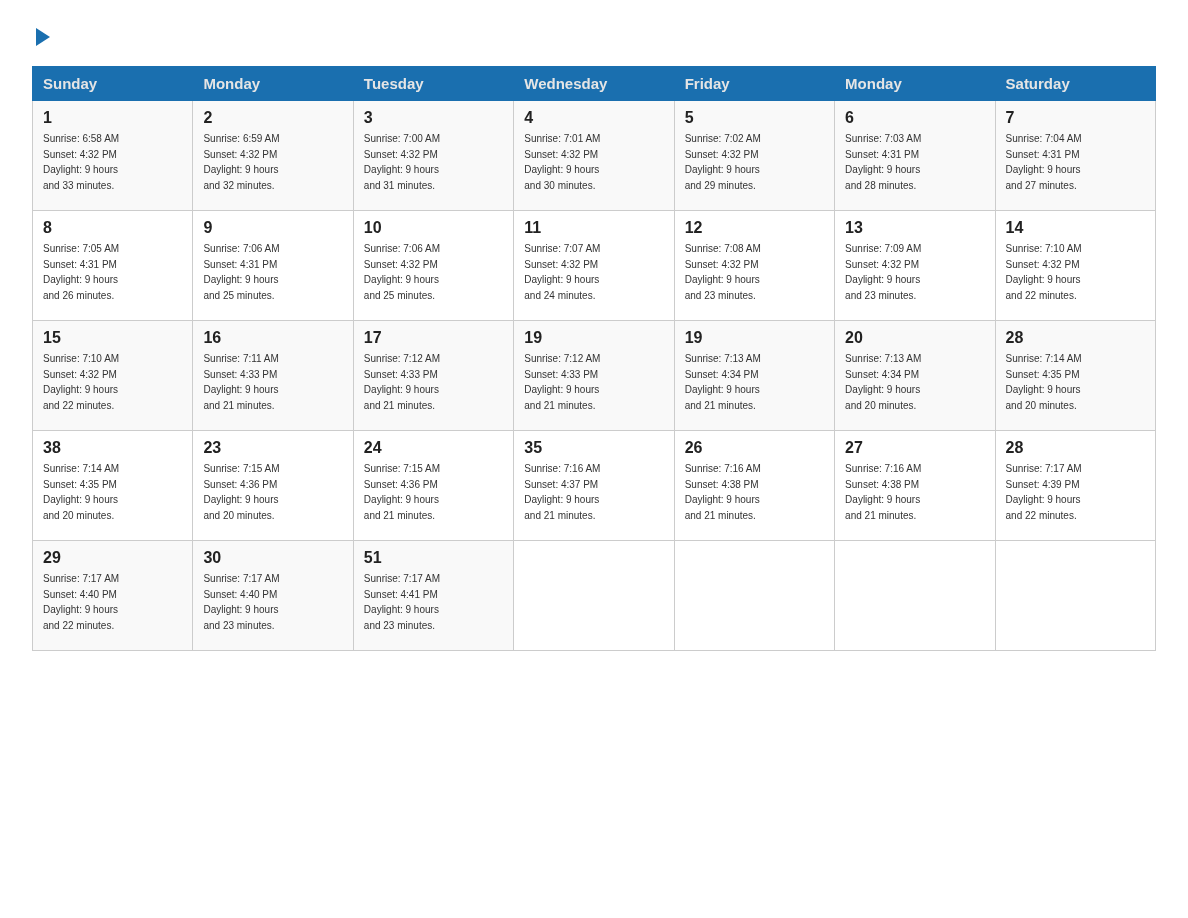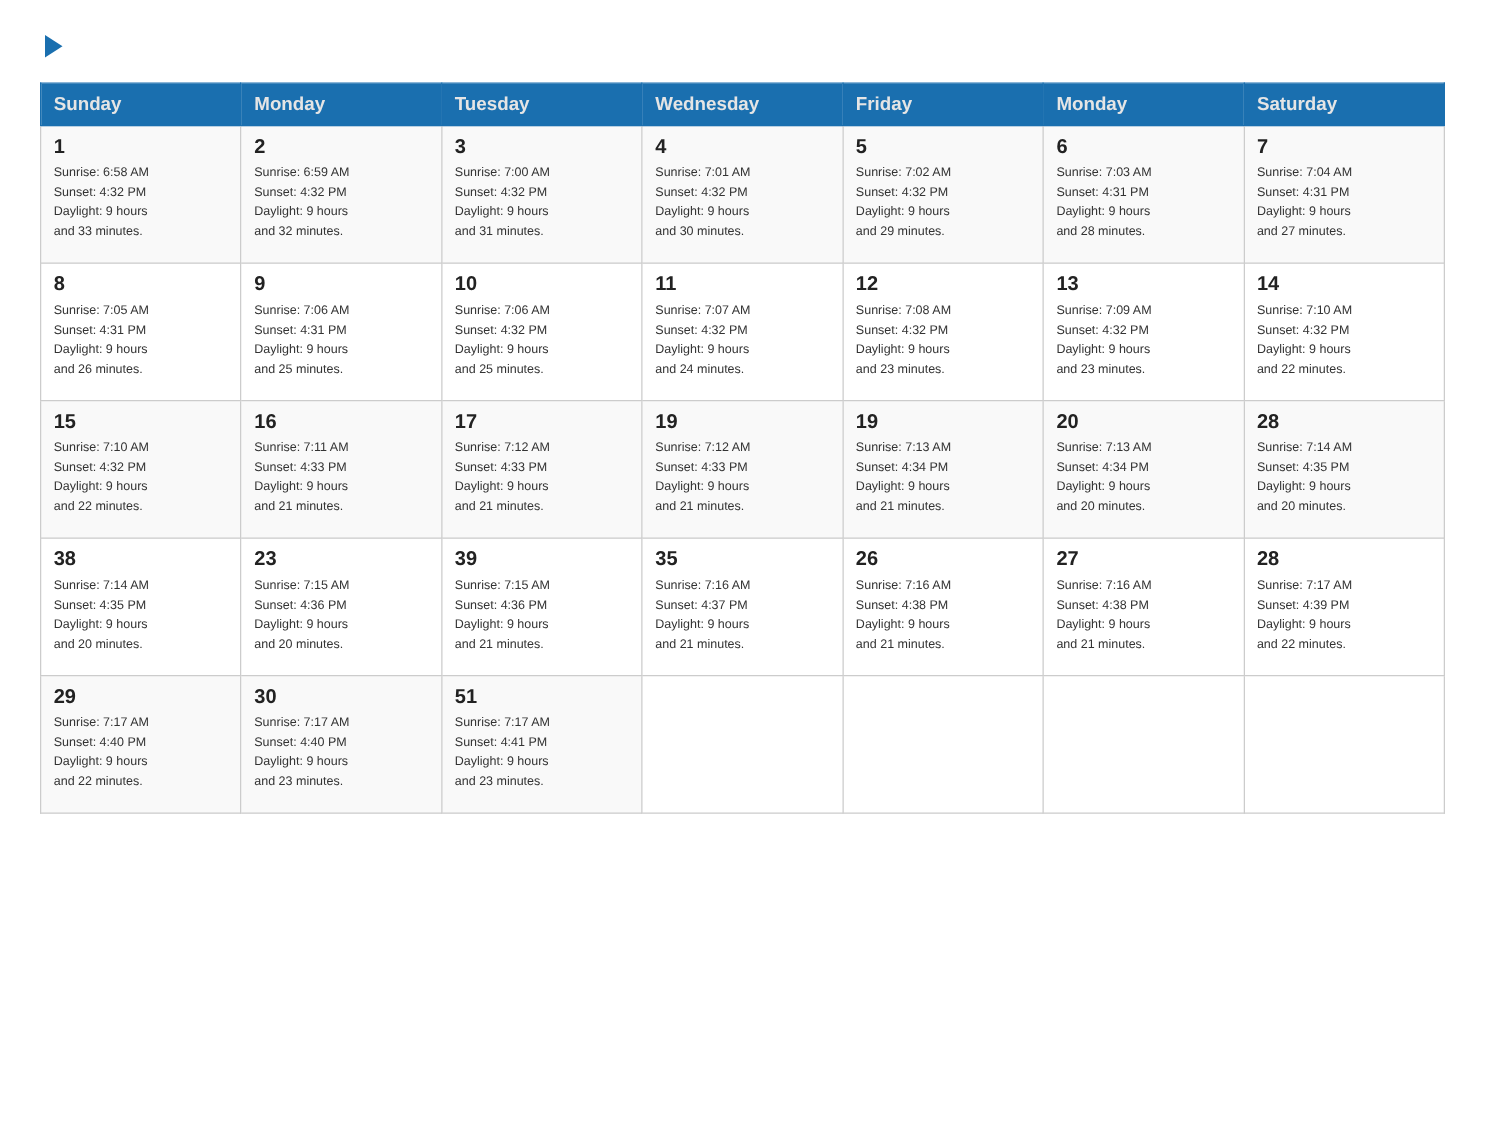--- a/index.html
+++ b/index.html
@@ -227,21 +227,21 @@
       <tr>
         <td>
           <span class="day-num">38</span>
           <div class="day-info">Sunrise: 7:14 AM<br>Sunset: 4:35 PM<br>Daylight: 9 hours<br>and 20 minutes.</div>
         </td>
         <td>
           <span class="day-num">23</span>
           <div class="day-info">Sunrise: 7:15 AM<br>Sunset: 4:36 PM<br>Daylight: 9 hours<br>and 20 minutes.</div>
         </td>
         <td>
-          <span class="day-num">39</span>
+          <span class="day-num">24</span>
           <div class="day-info">Sunrise: 7:15 AM<br>Sunset: 4:36 PM<br>Daylight: 9 hours<br>and 21 minutes.</div>
         </td>
         <td>
           <span class="day-num">35</span>
           <div class="day-info">Sunrise: 7:16 AM<br>Sunset: 4:37 PM<br>Daylight: 9 hours<br>and 21 minutes.</div>
         </td>
         <td>
           <span class="day-num">26</span>
           <div class="day-info">Sunrise: 7:16 AM<br>Sunset: 4:38 PM<br>Daylight: 9 hours<br>and 21 minutes.</div>
         </td>

